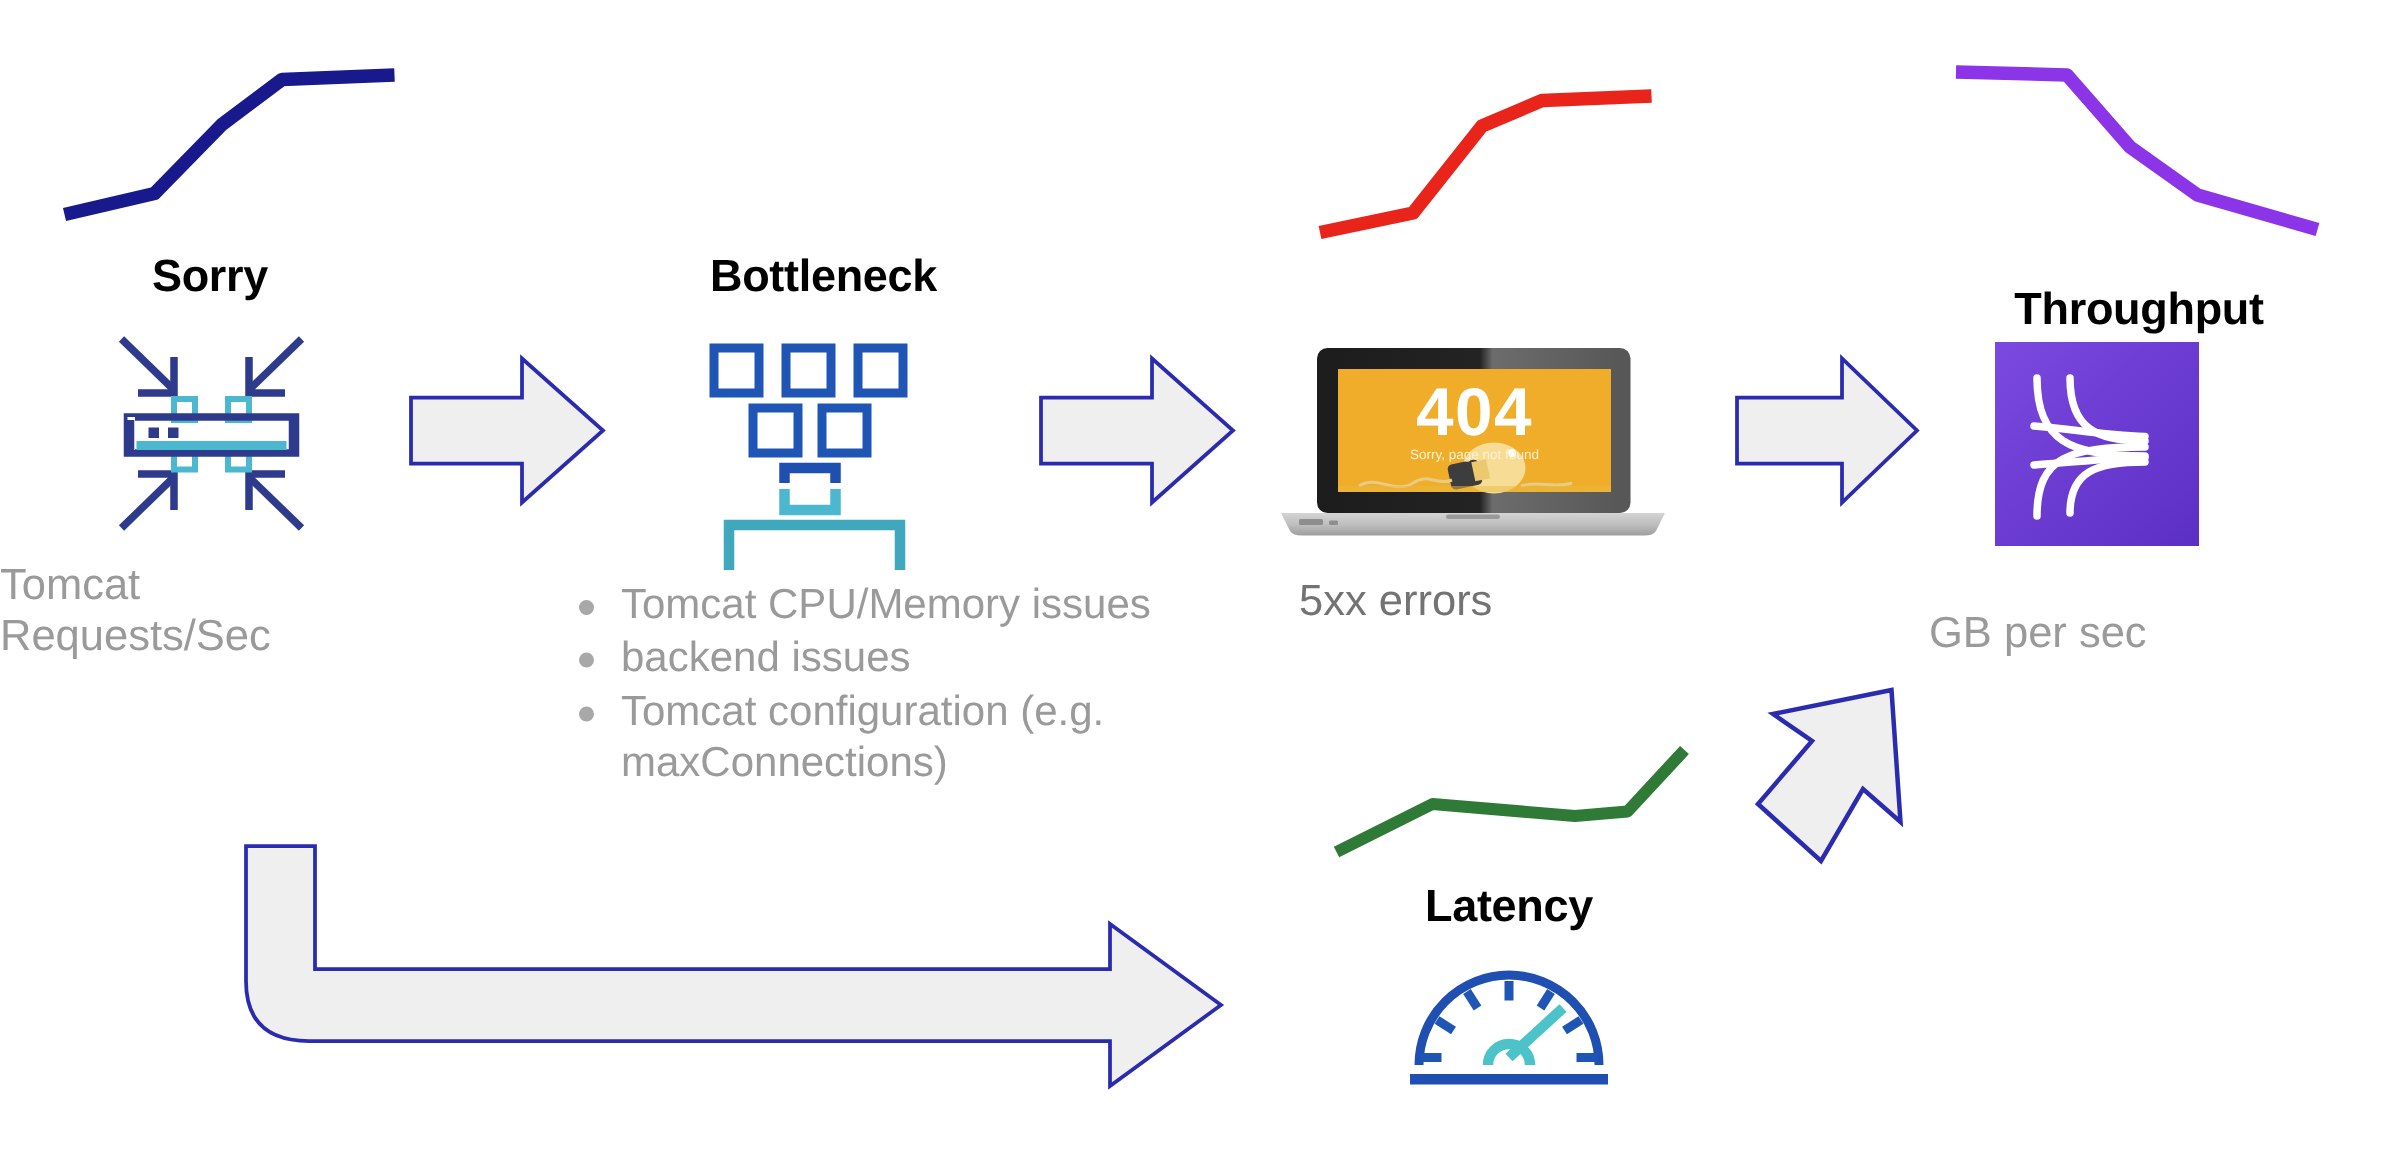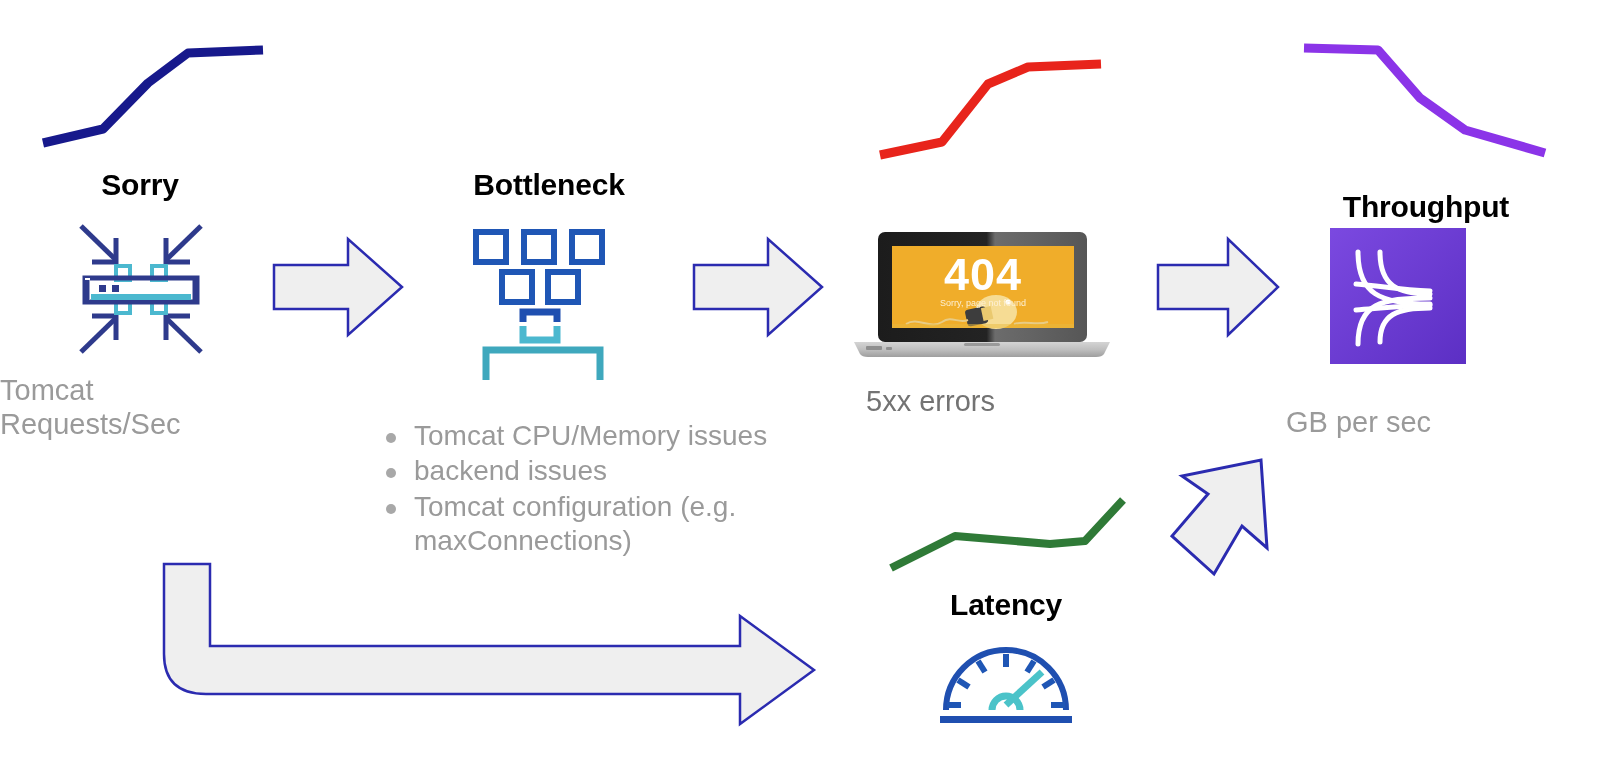--- a/index.html
+++ b/index.html
@@ -115,21 +115,21 @@
       <rect x="30" y="44" width="30" height="30"></rect>
       <rect x="76" y="44" width="30" height="30"></rect>
     </g>
 
     <polyline points="51,94 51,84 85,84 85,94" fill="none" stroke="#1f4fb0" stroke-width="7"></polyline>
     <polyline points="51,98 51,112 85,112 85,98" fill="none" stroke="#4bb8cf" stroke-width="7"></polyline>
 
     <polyline points="14,152 14,122 128,122 128,152" fill="none" stroke="#3fa8bd" stroke-width="7"></polyline>
   </svg>
 
-  <ul class="bullets" style="position:absolute;left:372px;top:386px;margin-top:33px;">
+  <ul class="bullets" style="position:absolute;left:372px;top:386px;">
     <li>Tomcat CPU/Memory issues</li>
     <li>backend issues</li>
     <li>Tomcat configuration (e.g. maxConnections)</li>
   </ul>
 
   <svg class="abs" style="left:692px;top:237px;" width="132" height="100" viewBox="0 0 132 100">
     <polygon points="2,28 76,28 76,2 130,50 76,98 76,72 2,72" fill="#efefef" stroke="#2b2bb0" stroke-width="2.5" stroke-linejoin="miter"></polygon>
   </svg>
 
 

